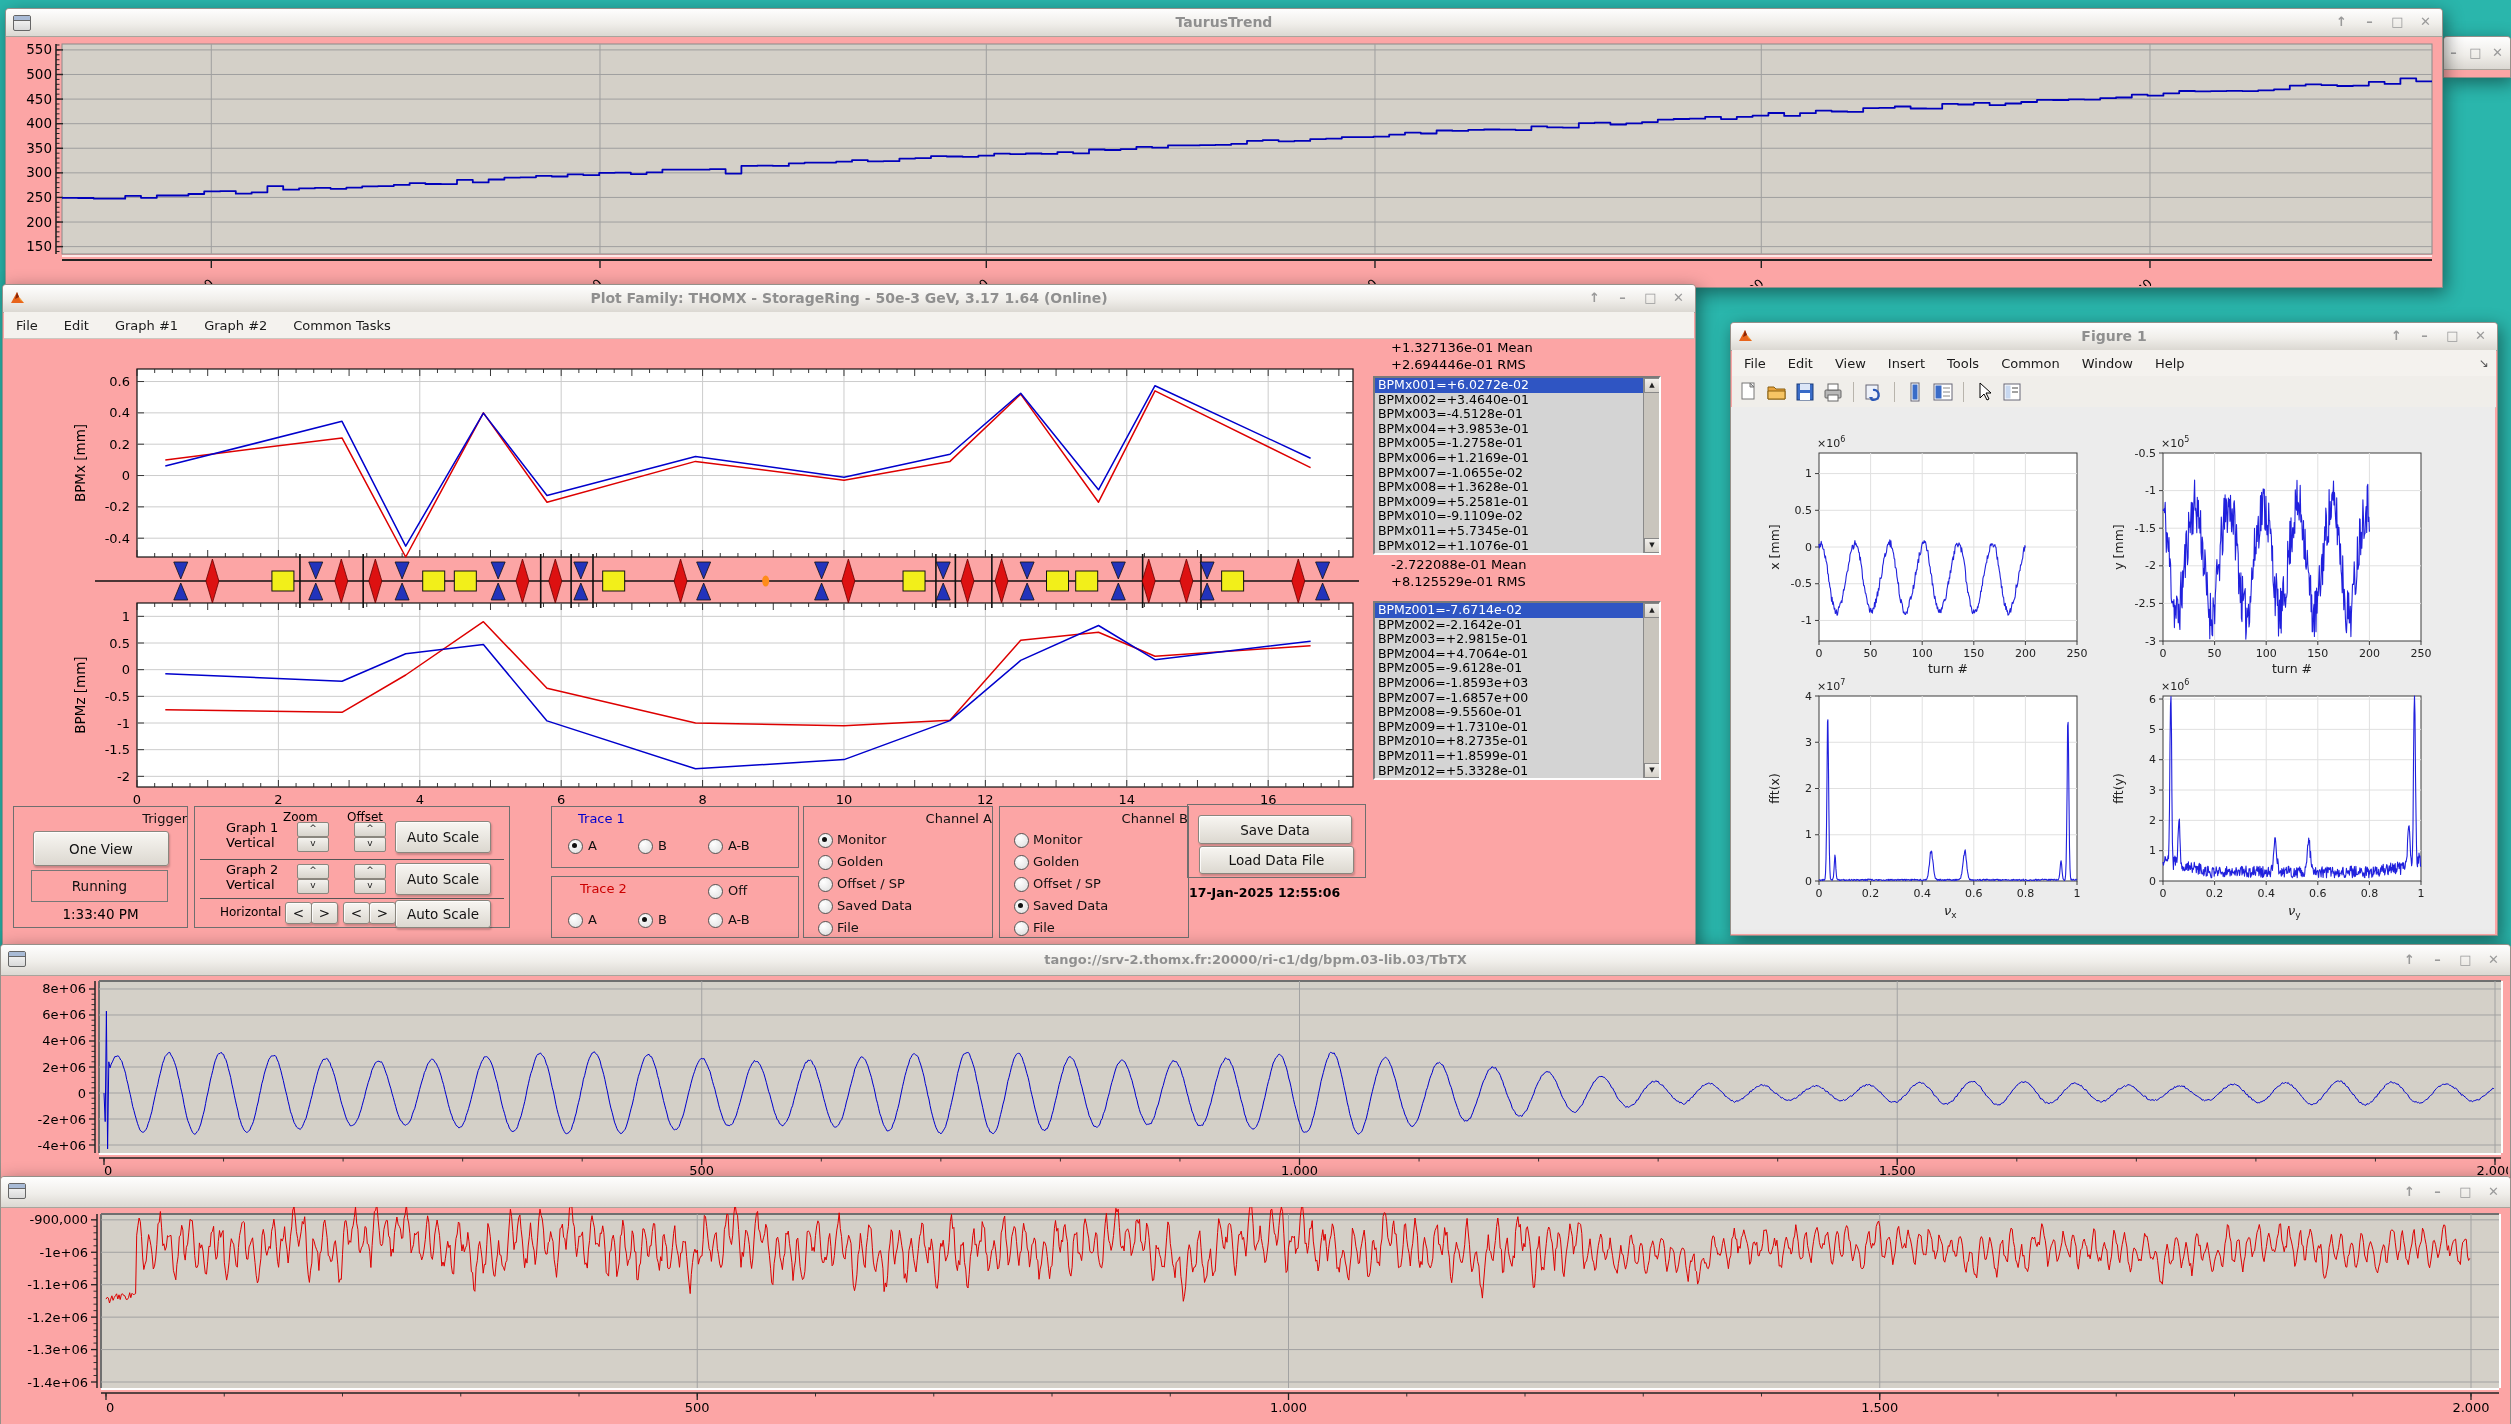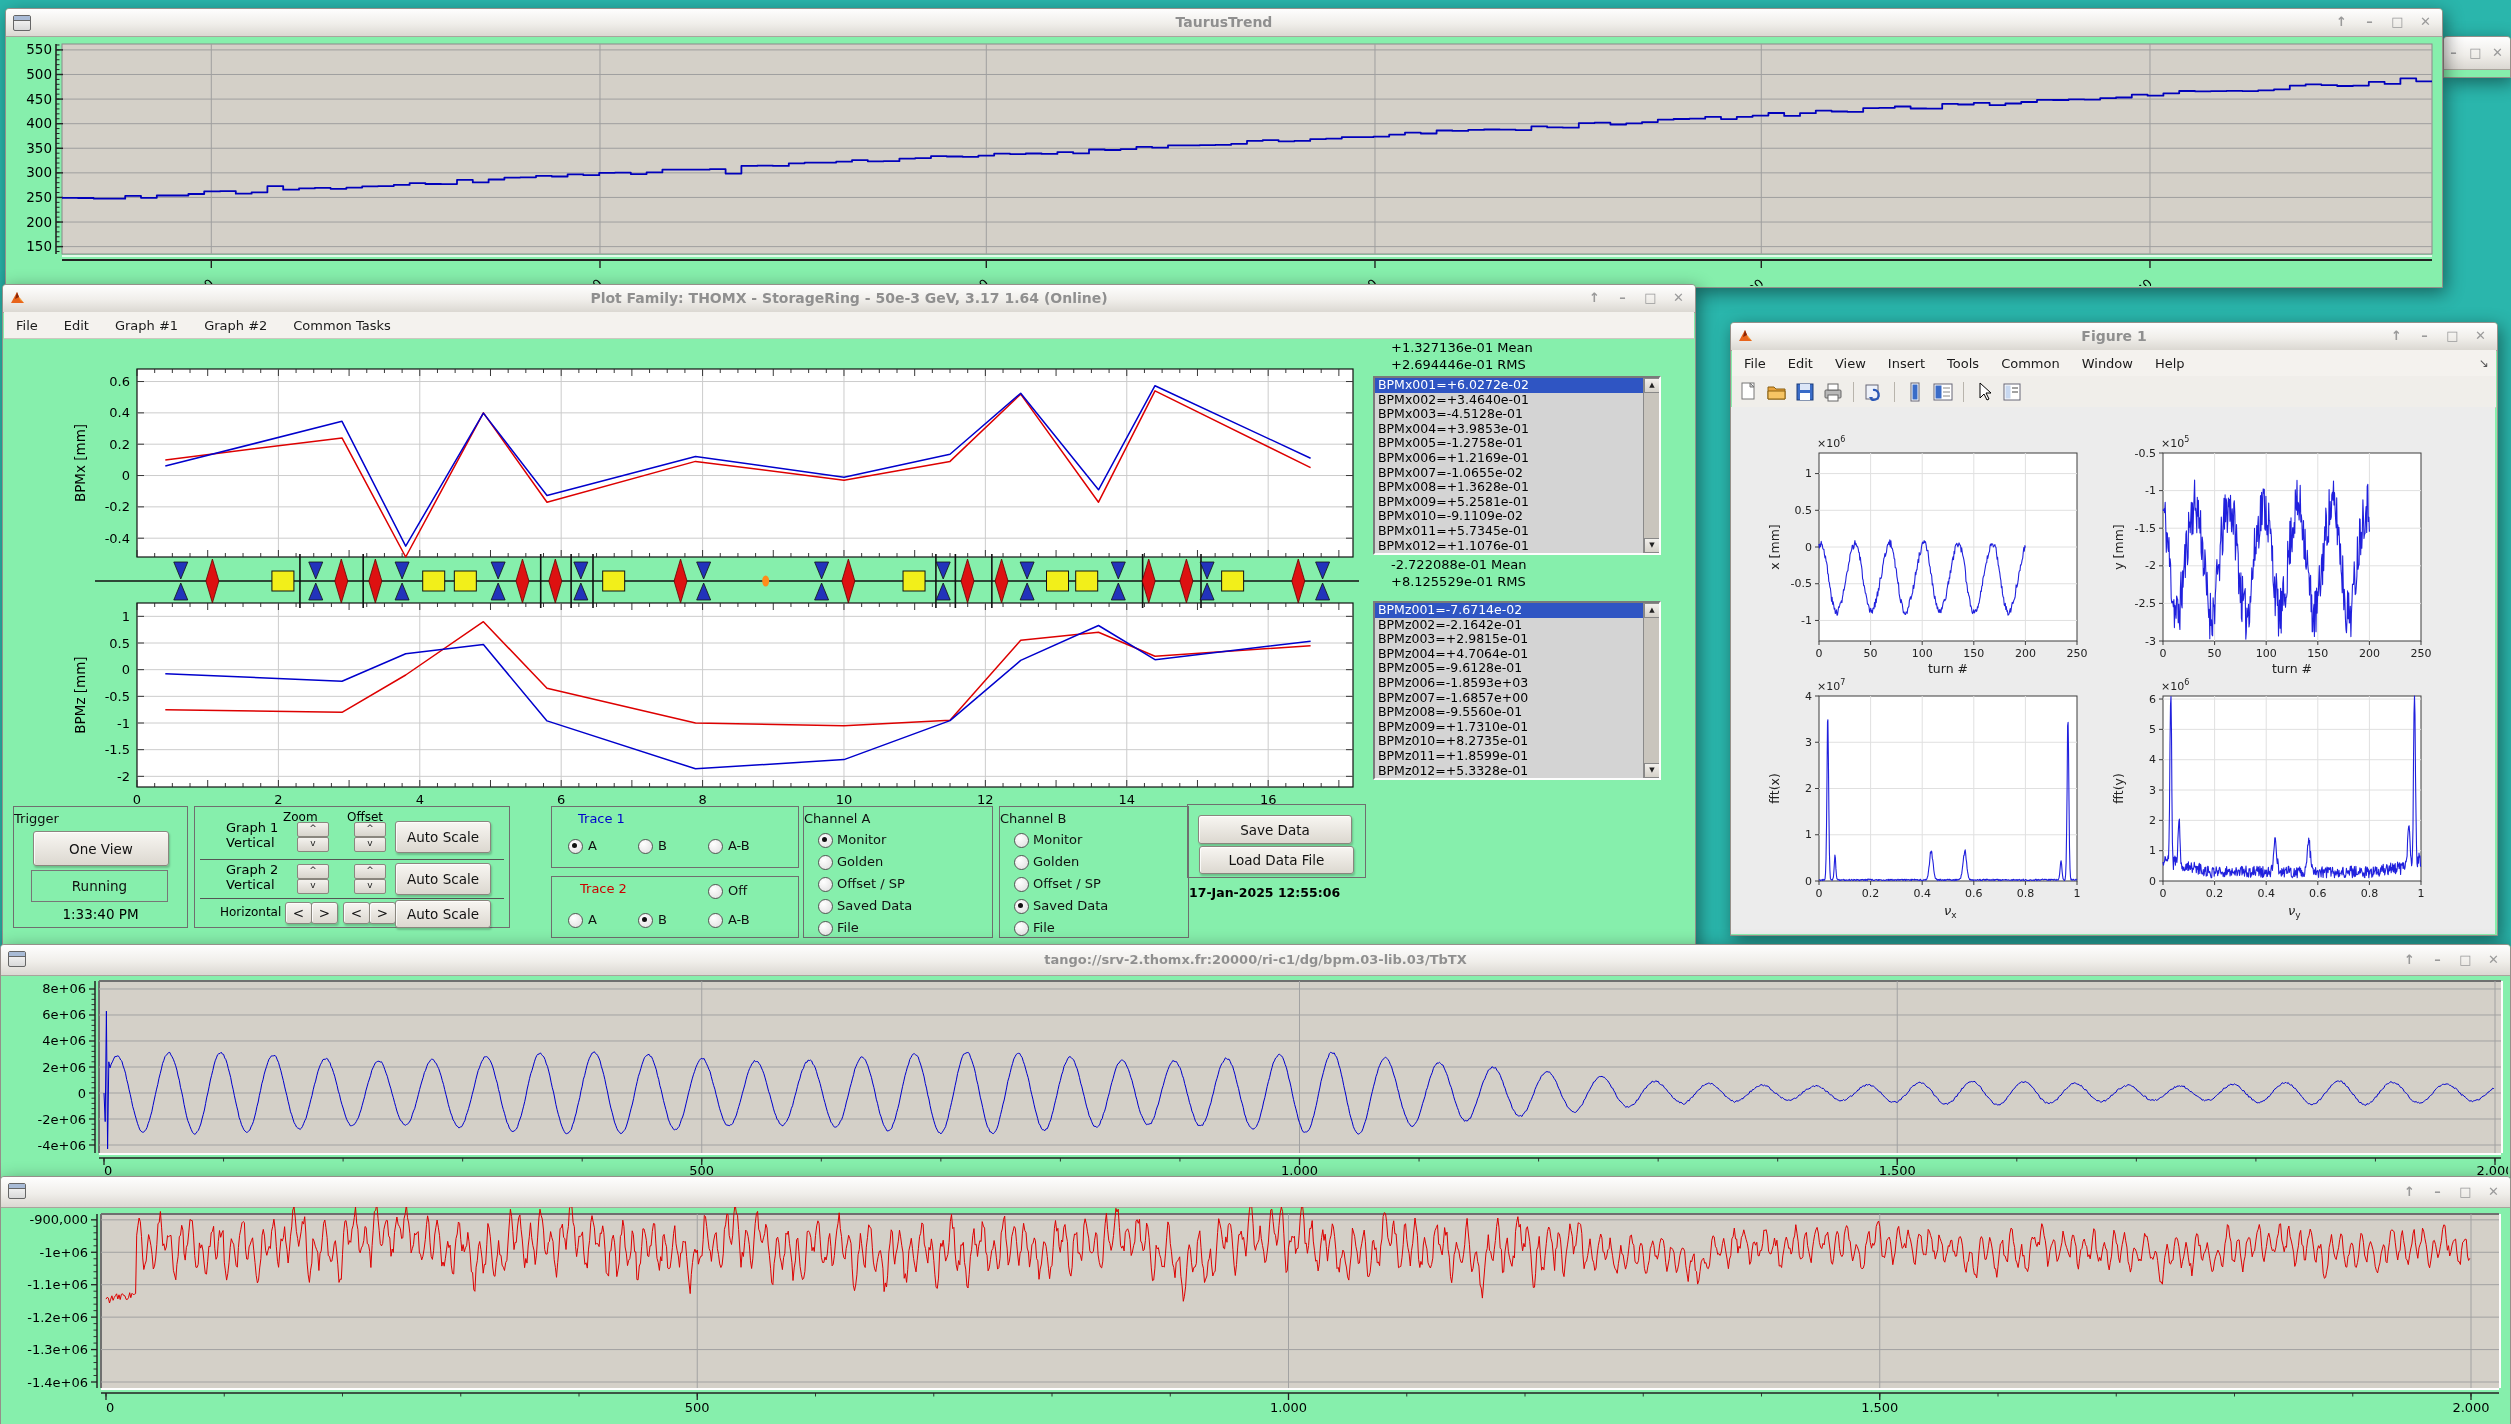--- a/index.html
+++ b/index.html
@@ -1,30 +1,30 @@
 <!DOCTYPE html>
 <html><head>
 <meta charset="utf-8">
 <style>
 html,body{margin:0;padding:0;width:2511px;height:1424px;overflow:hidden;background:#2ab6ac;font-family:"DejaVu Sans",sans-serif;position:relative}
-.win{position:absolute;background:#86efac;border:1px solid #95908a;box-shadow:3px 5px 18px rgba(0,0,0,.45);border-radius:4px 4px 0 0}
+.win{position:absolute;background:#fca5a5;border:1px solid #95908a;box-shadow:3px 5px 18px rgba(0,0,0,.45);border-radius:4px 4px 0 0}
 .tbar{position:absolute;left:0;right:0;top:0;height:27px;background:linear-gradient(#fefefe,#f0eeea 55%,#dbd8d2);border-bottom:1px solid #a8a49c;border-radius:3px 3px 0 0}
 .ttl{position:absolute;left:0;right:0;top:5px;text-align:center;font-size:14px;font-weight:bold;color:#8f8f8f}
 .btns{position:absolute;right:10px;top:5px;display:flex;gap:15px;color:#9a9a9a;font-size:13px;font-weight:bold}
 .btns span{width:13px;text-align:center;cursor:default}
 .appicon{position:absolute;left:7px;top:6px;width:16px;height:14px;background:linear-gradient(#fbfbfb,#d9d9d9);border:1px solid #666;border-radius:2px}
 .appicon::before{content:"";position:absolute;left:0;right:0;top:0;height:4px;background:#a9bbd6;border-bottom:1px solid #666}
 .mlicon{position:absolute;left:7px;top:5px;width:17px;height:16px}
 .menubar{position:absolute;left:1px;right:1px;top:27px;height:26px;background:#f4f2ee;border-bottom:1px solid #ccc8c0;display:flex;align-items:center;padding-left:12px;gap:26px;font-size:13px;color:#1a1a1a}
 .menubar span{cursor:default}
 .toolbar{position:absolute;left:1px;right:1px;top:53px;height:31px;background:#f0eeea;border-bottom:1px solid #ccc8c0;display:flex;align-items:center;padding-left:6px;gap:6px}
 .tool{width:22px;height:22px;position:relative}
 .tsep{width:1px;height:20px;background:#b8b4ac;margin:0 3px}
 .groupbox{position:absolute;border:1px solid #6f6f6f}
-.glabel{position:absolute;top:4px;left:0;width:100%;text-align:left;font-size:13px;color:#111}
+.glabel{position:absolute;top:4px;left:0;width:100%;text-align:right;font-size:13px;color:#111}
 .btn3d{position:absolute;background:linear-gradient(#f8f6f2,#dcd8d0);border:1px solid #8a867e;border-radius:3px;box-shadow:inset 1px 1px 0 rgba(255,255,255,.8),1px 2px 2px rgba(0,0,0,.2);font-size:13.5px;color:#111;display:flex;align-items:center;justify-content:center;cursor:default}
 .btnflat{position:absolute;border:1px solid #777;font-size:13.5px;color:#111;display:flex;align-items:center;justify-content:center}
 .radio{position:absolute;width:13px;height:13px;border-radius:50%;border:1px solid #555;background:radial-gradient(circle at 35% 30%,#fff,#ddd)}
 .radio.sel::after{content:"";position:absolute;left:3px;top:3px;width:5px;height:5px;border-radius:50%;background:#111}
 .rlabel{position:absolute;font-size:13px;color:#111;white-space:nowrap}
 .listbox{position:absolute;background:#d4d4d4;border-top:2px solid #7a7a7a;border-left:2px solid #7a7a7a;border-bottom:2px solid #fdfdfd;border-right:2px solid #fdfdfd;font-size:12.5px;color:#000;overflow:hidden}
 .lrow{height:14.6px;line-height:14.6px;padding-left:3px;white-space:nowrap}
 .lrow.sel{background:#2f55c3;color:#fff}
 .vscroll{position:absolute;top:0;bottom:0;right:0;width:15px;background:#c9c5bd;border-left:1px solid #8a8a8a}
 .varr{position:absolute;left:0;width:14px;height:13px;background:linear-gradient(#f2f0ec,#d5d1c9);border:1px solid #888;font-size:7px;line-height:12px;text-align:center;color:#222}

